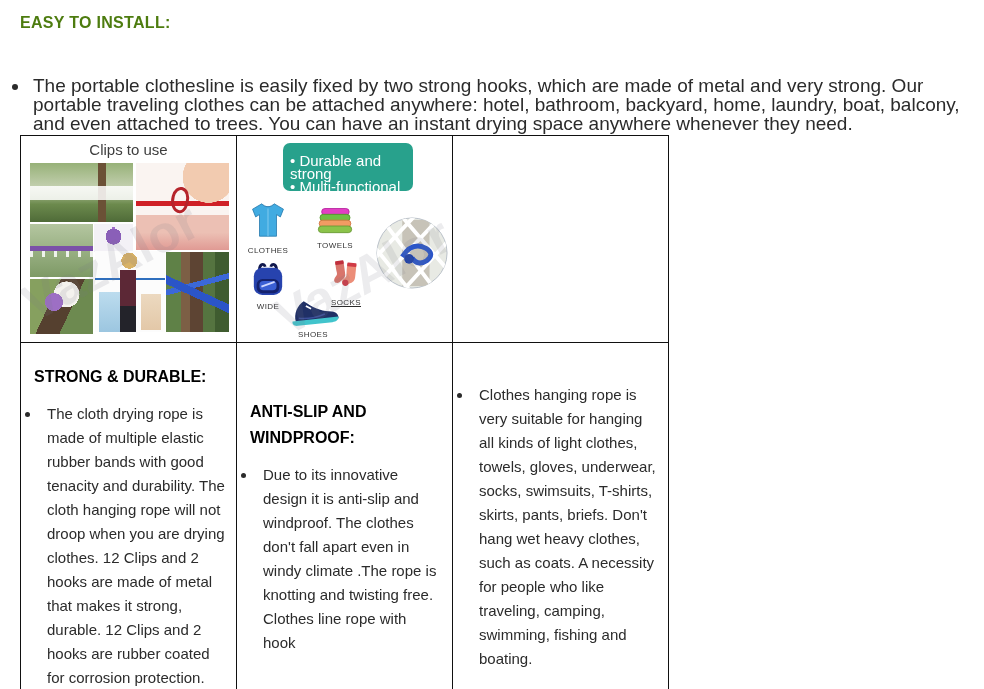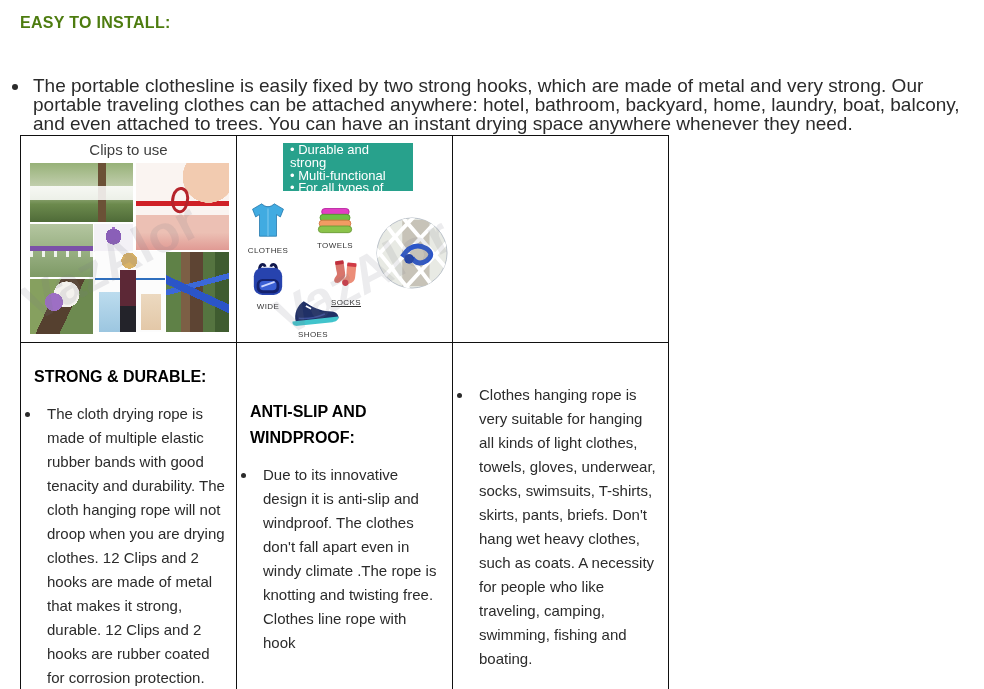--- a/index.html
+++ b/index.html
@@ -68,21 +68,21 @@
       radial-gradient(circle 9px at 38% 42%, #9d6fc4 99%, transparent 100%),
       radial-gradient(circle 13px at 58% 28%, #f4f2ee 99%, transparent 100%),
       linear-gradient(115deg,#86a05f 0 35%,#55402f 35% 62%,#6d8a50 62%); }
 
   .wm { position:absolute; left:-6px; top:96px; font-size:52px; font-weight:bold;
     color:rgba(120,120,135,.14); transform:rotate(-28deg); pointer-events:none; white-space:nowrap; }
   .wm2 { left:30px; top:110px; }
 
   
   .feature-box { position:absolute; left:46px; top:7px; width:130px; height:48px;
-    background:#28a18c; color:#fff; padding:1px 6px 0 7px; font-size:13px; line-height:12.8px; }
+    background:#28a18c; color:#fff; padding:12px 6px 0 7px; font-size:15px; line-height:12.8px;border-radius:7px; }
   .fb-line::before { content:"• "; }
   .ic { position:absolute; text-align:center; }
   .ic-label { font-size:8px; letter-spacing:.4px; color:#333; margin-top:1px; }
   .ic-clothes { left:8px;  top:63px;  width:46px; }
   .ic-towels  { left:76px; top:70px;  width:44px; }
   .ic-bags    { left:8px;  top:125px; width:46px; }
   .ic-socks   { left:92px; top:121px; width:34px;text-decoration:underline; }
   .ic-shoes   { left:46px; top:161px; width:60px; }
   .ic-shoes svg { transform:rotate(-6deg); }
   .net { position:absolute; left:138px; top:80px; }

